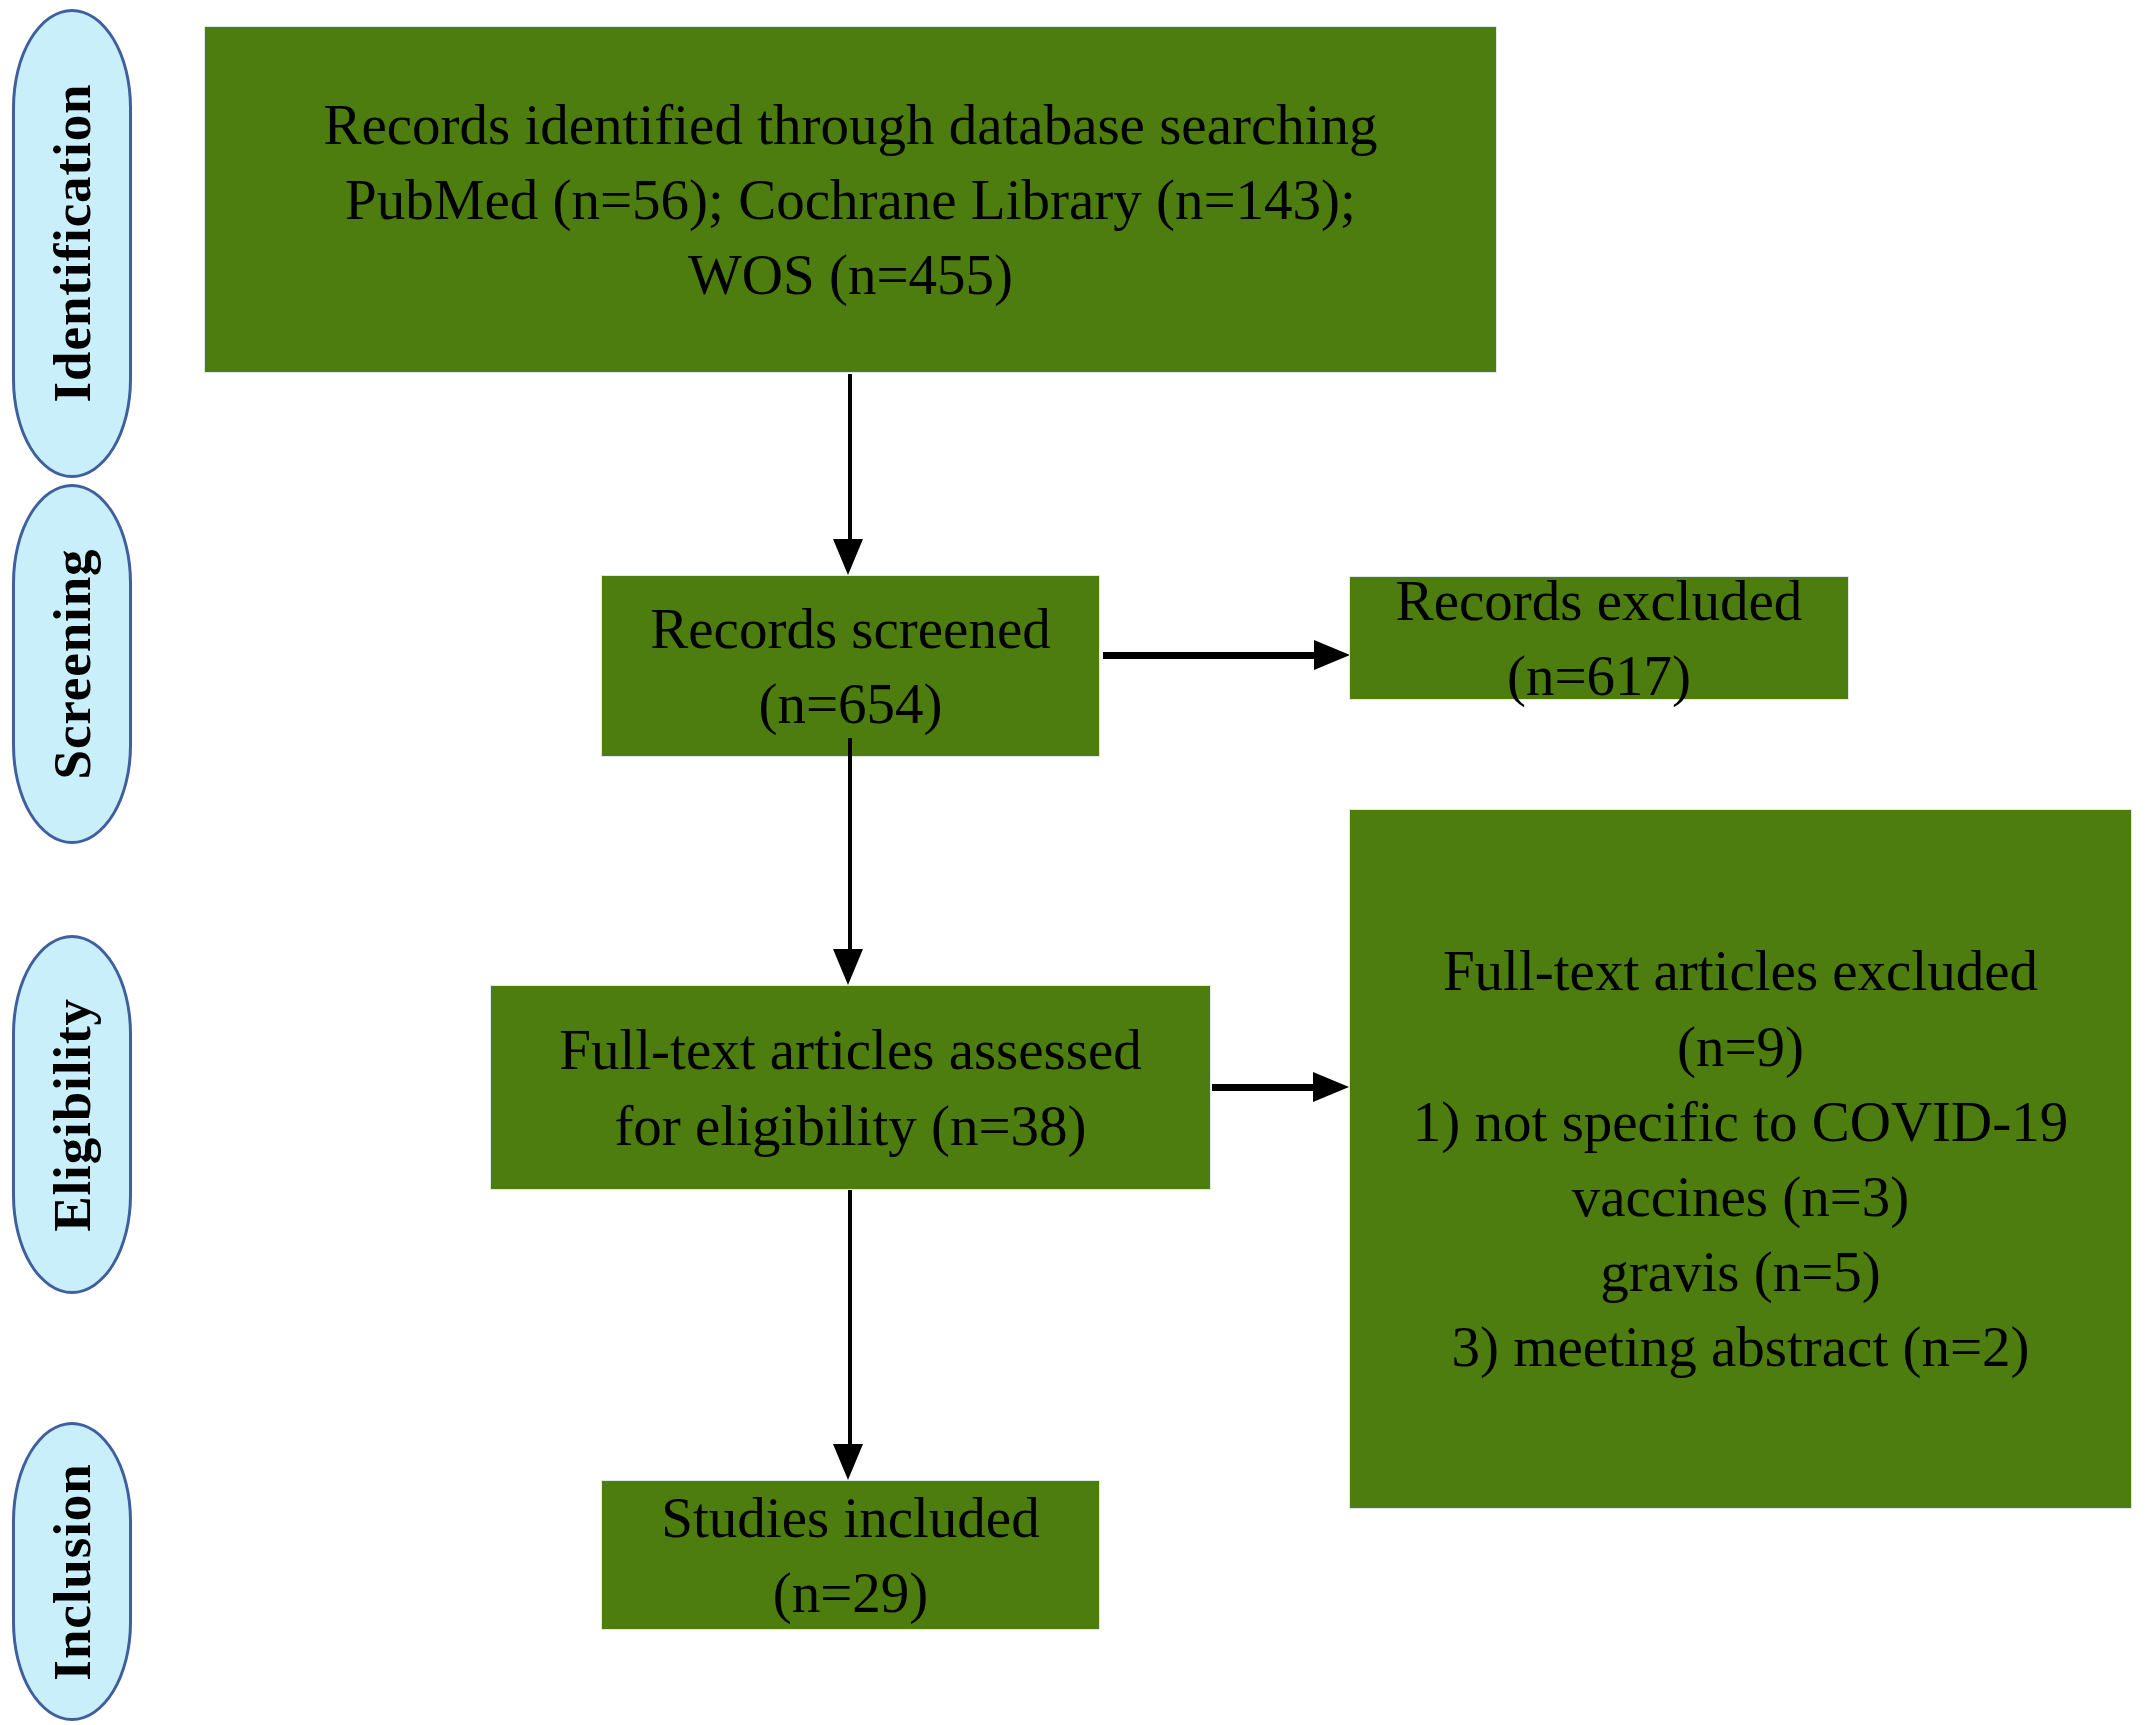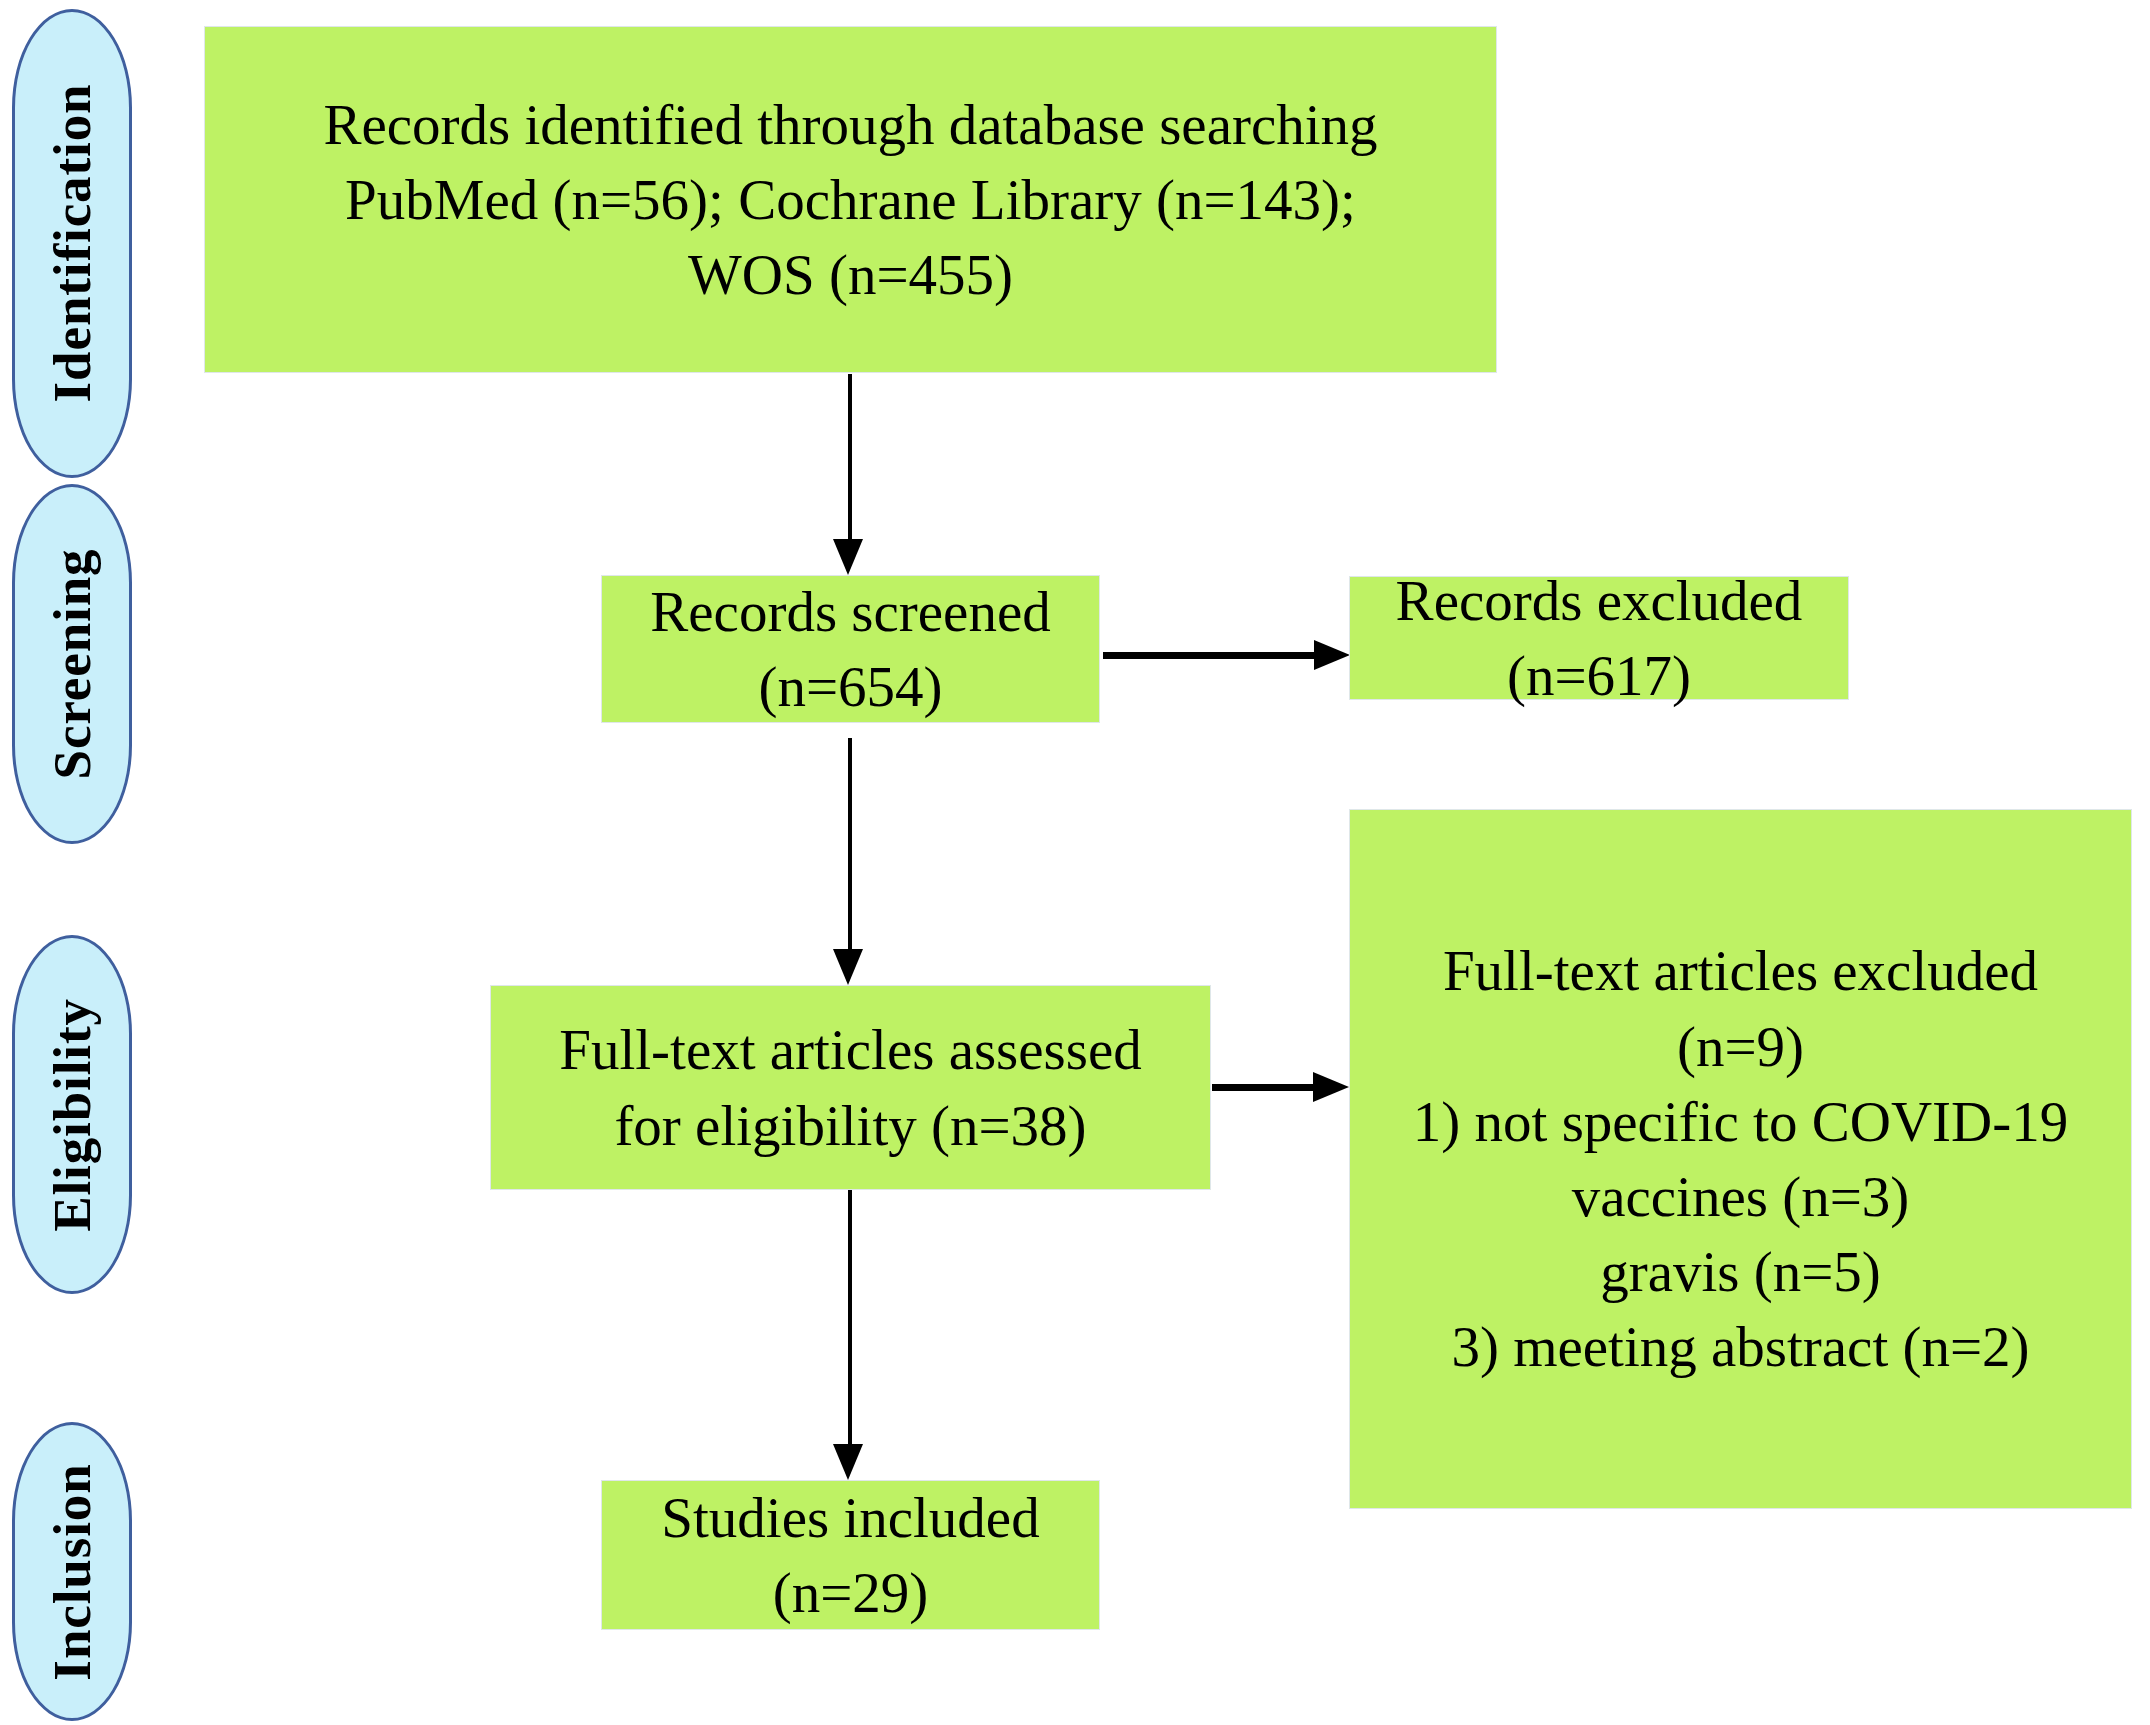--- a/index.html
+++ b/index.html
@@ -32,21 +32,21 @@
   .stage-pill .vtext {
     transform: rotate(-90deg);
     white-space: nowrap;
     font-size: 53px;
     font-weight: bold;
     letter-spacing: 0.9px;
   }
   
   .flow-box {
     position: absolute;
-    background: #bef264;
+    background: #4d7c0f;
     border: 1.7px solid #dfe7e9;
     box-sizing: border-box;
     display: flex;
     flex-direction: column;
     justify-content: center;
     text-align: center;
     font-size: 57px;
     line-height: 1.32;
   }
   
@@ -97,21 +97,21 @@
 
   <div class="flow-box" style="left:204px; top:26px; width:1293px; height:347px;">
     <div>Records identified through database searching</div>
     <div>PubMed (n=56); Cochrane Library (n=143);</div>
     <div>WOS (n=455)</div>
   </div>
 
   <div class="varrow-line" style="left:848px; top:374px; height:168px;"></div>
   <div class="varrow-head" style="left:833px; top:539px;"></div>
 
-  <div class="flow-box" style="left:601px; top:575px; width:499px; height:148px;">
+  <div class="flow-box" style="left:601px; top:575px; width:499px; height:182px;">
     <div>Records screened</div>
     <div>(n=654)</div>
   </div>
 
   <div class="harrow-line" style="left:1103px; top:652px; width:213px;"></div>
   <div class="harrow-head" style="left:1314px; top:640px;"></div>
 
   <div class="flow-box" style="left:1349px; top:576px; width:500px; height:124px;">
     <div>Records excluded</div>
     <div>(n=617)</div>

